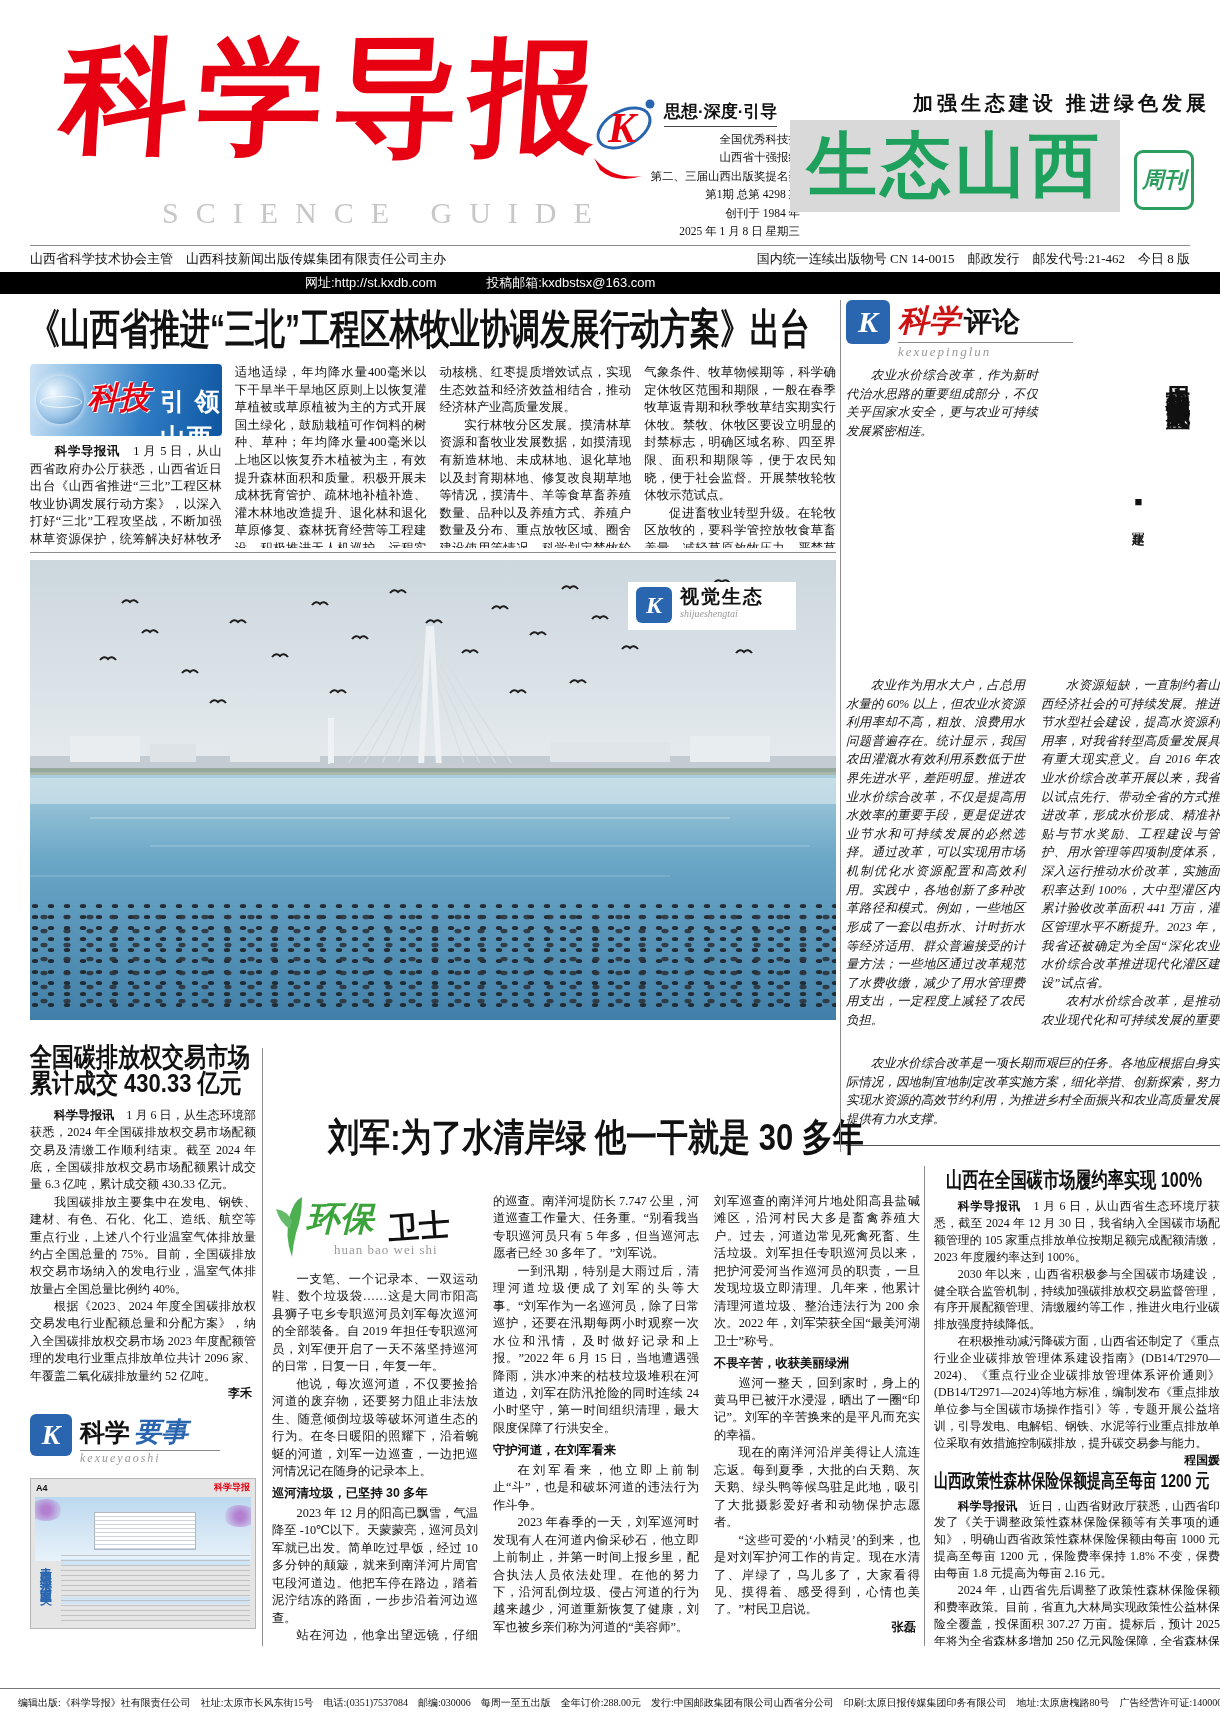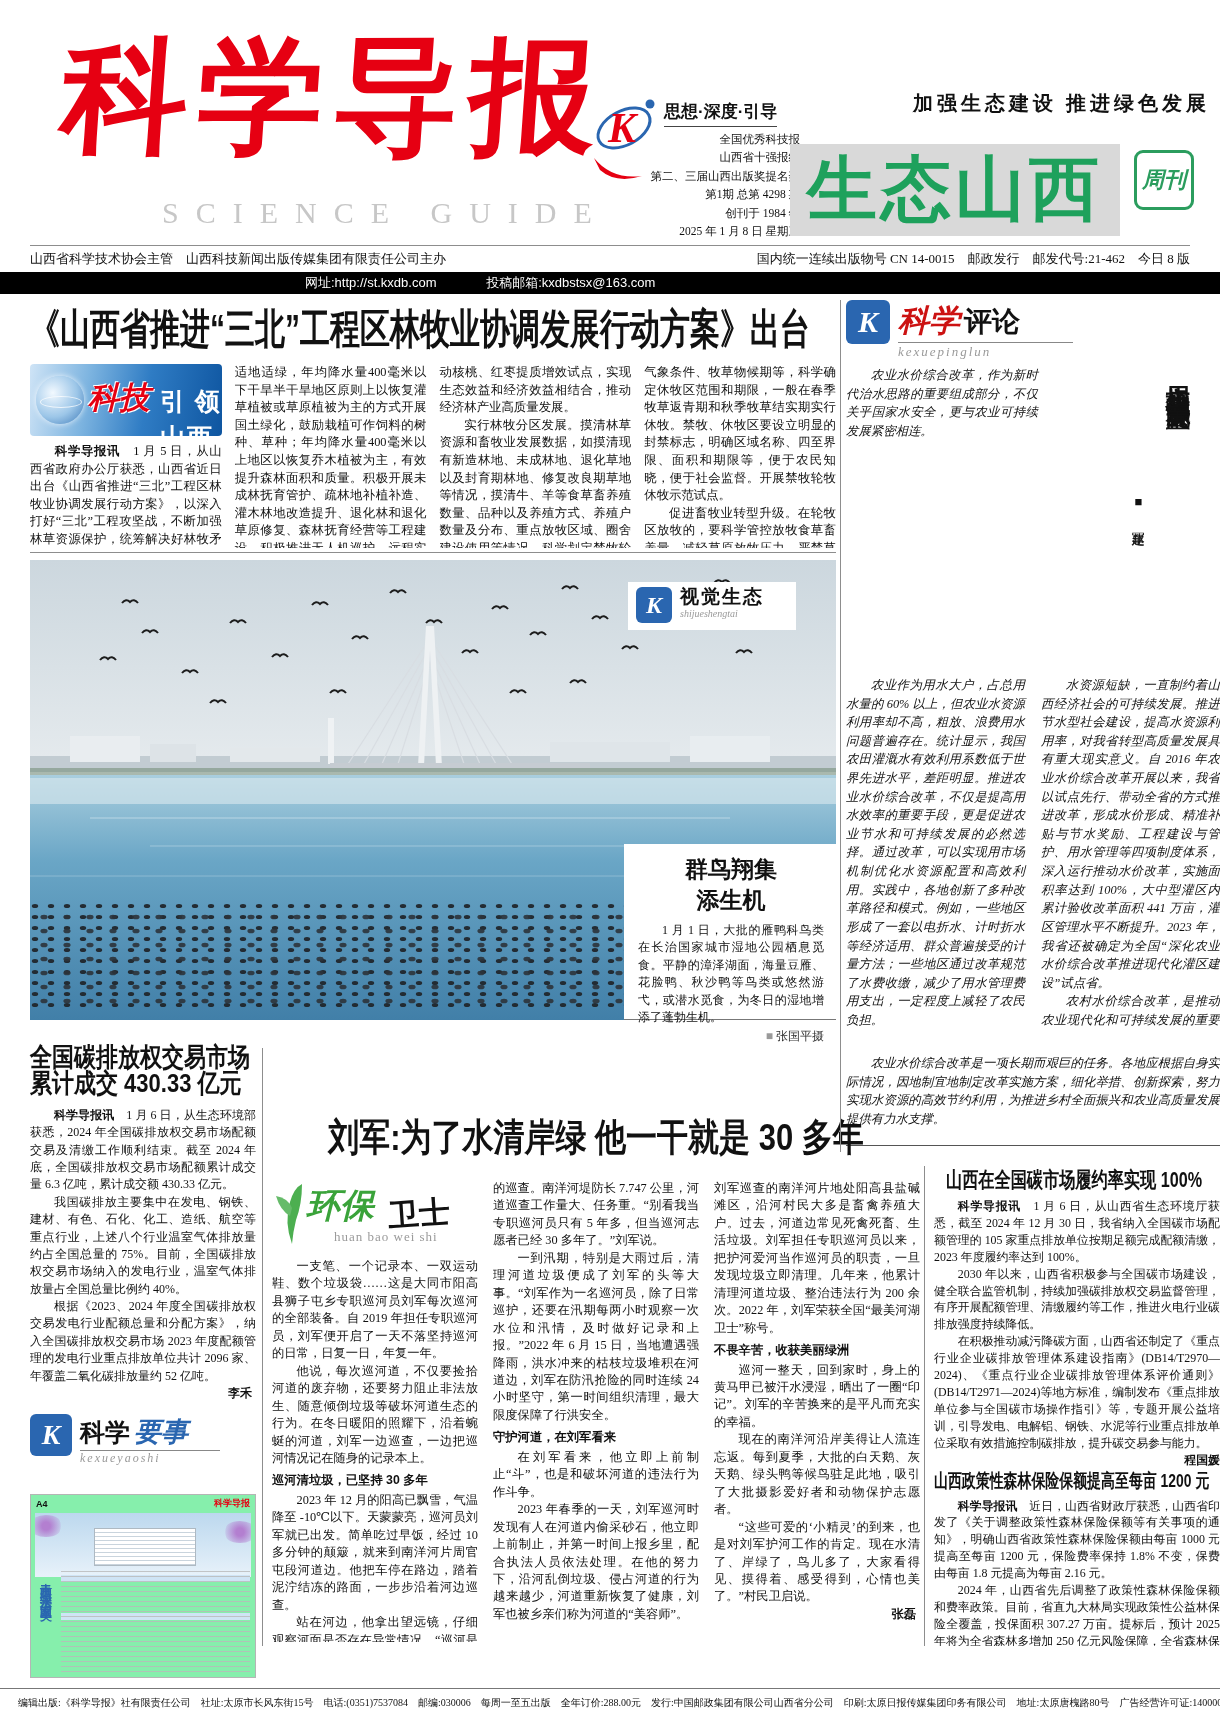--- a/index.html
+++ b/index.html
@@ -8,21 +8,21 @@
   .sans { font-family:"Liberation Sans","DejaVu Sans",sans-serif; }
   .abs { position:absolute; }
   
   .mast-title { left:62px; top:26px; width:545px; font-size:126px; font-weight:900; color:#e60012;
                 letter-spacing:10px; line-height:1.15; transform:skewX(-4deg); white-space:nowrap; }
   .mast-sub { left:162px; top:196px; font-size:30px; letter-spacing:17px; color:#c7c7c7; white-space:nowrap; }
   .mast-logo { left:592px; top:96px; }
   .mast-slogan { left:664px; top:100px; font-size:17px; font-weight:bold; border-bottom:1px solid #444; padding-bottom:3px; white-space:nowrap; }
   .mast-lines { left:598px; top:130px; width:202px; text-align:right; font-size:11.5px; line-height:1.6; }
   .mast-motto { left:790px; top:90px; width:420px; text-align:right; font-size:20px; font-weight:bold; letter-spacing:4px; white-space:nowrap; }
-  .edition-box { left:790px; top:120px; width:330px; height:92px; background:#d9d9d9; text-align:center;margin-top:24px; }
+  .edition-box { left:790px; top:120px; width:330px; height:92px; background:#d9d9d9; text-align:center; }
   .edition-text { font-size:70px; font-weight:900; color:#1ea15c; letter-spacing:4px; line-height:92px; white-space:nowrap; }
   .seal { left:1134px; top:150px; width:60px; height:60px; border:3px solid #2b9d5e; border-radius:9px;
           color:#2b9d5e; font-size:22px; font-weight:900; font-style:italic; display:flex; align-items:center; justify-content:center; }
   .org-row { left:30px; top:250px; width:1160px; display:flex; justify-content:space-between; font-size:13px; white-space:nowrap; }
   .blue-bar { left:0; top:272px; width:1220px; height:22px; background:#000000; color:#fff; font-size:13px; }
   .blue-bar-inner { position:absolute; left:305px; top:2px; white-space:nowrap; }
   .blue-bar-inner span { margin-right:46px; }
   
   .stretch { display:inline-block; transform-origin:left top; white-space:nowrap; font-weight:900; }
   .lead-head { left:30px; top:302px; width:806px; }
@@ -70,39 +70,39 @@
   
   .bl { left:30px; top:1042px; width:226px; }
   .bl-head { line-height:1.2; }
   .bl-head .stretch { font-size:22px; transform:scale(1,1.2); }
   .bl-body { margin-top:12px; font-size:12px; line-height:1.45; text-align:justify; }
   .bl-body p { text-indent:2em; }
   .yaoshi { margin-top:12px; display:flex; gap:8px; align-items:flex-start; }
   .ys-t1 { font-size:25px; font-weight:900; }
   .ys-t2 { font-size:27px; font-weight:900; font-style:italic; color:#2a66b0; }
   .ys-pin { border-top:1px solid #888; color:#999; font-style:italic; font-size:12px; letter-spacing:2px; width:140px; }
-  .thumb { margin-top:28px; width:226px; height:184px; border:1px solid #b5b5b5; background:#86efac; position:relative; overflow:hidden; }
+  .thumb { margin-top:12px; width:226px; height:151px; border:1px solid #b5b5b5; background:#e5e5e5; position:relative; overflow:hidden; }
   .th-top { display:flex; justify-content:space-between; padding:2px 5px; align-items:center; }
   .th-a4 { font-size:9px; font-weight:bold; }
   .th-mast { font-size:9px; color:#e60012; font-weight:bold; }
   .th-photo { margin:1px 4px; height:64px; background:linear-gradient(#bcd8ee,#e8f2fa); position:relative; overflow:hidden; }
   .th-bldg { position:absolute; left:28%; top:24%; width:46%; height:56%; background:repeating-linear-gradient(#fff 0 3px,#c9d4dd 3px 4px); box-shadow:0 0 0 1px #aeb9c2; }
   .th-flower1,.th-flower2 { position:absolute; width:34px; height:22px; border-radius:50%;
         background:radial-gradient(circle,#b37fd0 20%,rgba(179,127,208,.25) 70%,transparent 75%); }
   .th-flower1 { left:-6px; top:2px; } .th-flower2 { right:-6px; top:8px; }
   .th-vtitle { position:absolute; left:6px; top:78px; writing-mode:vertical-rl; font-size:12px; font-weight:900; color:#2a66b0; letter-spacing:2px; height:84px; }
   .th-lines { position:absolute; left:30px; top:76px; right:5px; bottom:4px;
         background:repeating-linear-gradient(#b9b9b9 0 1px,transparent 1px 5px); opacity:.8; }
   .th-bar { position:absolute; left:30px; right:5px; height:7px; background:#cfe4f5; }
   
   .lj { left:272px; top:1060px; width:648px; }
   .lj-head { text-align:center; margin-top:52px; }
   .lj-head .stretch { font-size:31px; transform:scale(1,1.22); }
   .lj-cols { margin-top:26px; display:flex; gap:15px; height:462px; overflow:hidden; }
-  .lj-col { flex:1; font-size:12.3px; line-height:1.42; text-align:justify; }
+  .lj-col { flex:1; font-size:12.3px; line-height:1.42; text-align:justify;margin-top:13px; }
   .lj-col p { text-indent:2em; }
   .lj-sub { font-weight:bold; text-indent:0 !important; margin:5px 0 2px; font-family:"Liberation Sans","DejaVu Sans",sans-serif; }
   .hb-logo { height:74px; position:relative; margin-bottom:4px; }
   .hb-t1 { position:absolute; left:34px; top:2px; font-size:34px; font-weight:900; font-style:italic; color:#3aa33a; }
   .hb-t2 { position:absolute; left:116px; top:12px; font-size:31px; font-weight:900; color:#111; transform:rotate(-4deg); }
   .hb-pin { position:absolute; left:62px; top:48px; color:#9a9a9a; font-size:13px; letter-spacing:1px; }
   
   .br { left:934px; top:1166px; width:286px; height:480px; overflow:hidden; }
   .br-head { text-align:center; }
   .br-head .stretch { font-size:16.5px; transform:scale(0.98,1.3); }
@@ -293,29 +293,20 @@
     </svg>
 
     <div class="ph-logo">
       <span class="k-square" style="width:36px;height:36px;font-size:24px">K</span>
       <span>
         <div class="ph-logo-t">视觉生态</div>
         <div class="ph-logo-p">shijueshengtai</div>
       </span>
     </div>
 
-    <div class="caption">
-      <div class="cap-title">群鸟翔集</div>
-      <div class="cap-title">添生机</div>
-      <div class="cap-body">1 月 1 日，大批的雁鸭科鸟类在长治国家城市湿地公园栖息觅食。平静的漳泽湖面，海量豆雁、花脸鸭、秋沙鸭等鸟类或悠然游弋，或潜水觅食，为冬日的湿地增添了蓬勃生机。</div>
-      <div class="cap-credit">
-        <span class="sq">■</span>
-        <span>张国平摄</span>
-      </div>
-    </div>
   </div>
 
   <div class="abs bl">
     <div class="bl-head sans">
       <span class="stretch">全国碳排放权交易市场</span><br>
       <span class="stretch">累计成交 430.33 亿元</span>
     </div>
     <div class="bl-body">
       <p><b class="lead-label sans">科学导报讯</b><span>　1 月 6 日，从生态环境部获悉，2024 年全国碳排放权交易市场配额交易及清缴工作顺利结束。截至 2024 年底，全国碳排放权交易市场配额累计成交量 6.3 亿吨，累计成交额 430.33 亿元。</span></p>
       <p>我国碳排放主要集中在发电、钢铁、建材、有色、石化、化工、造纸、航空等重点行业，上述八个行业温室气体排放量约占全国总量的 75%。目前，全国碳排放权交易市场纳入的发电行业，温室气体排放量占全国总量比例约 40%。</p>

